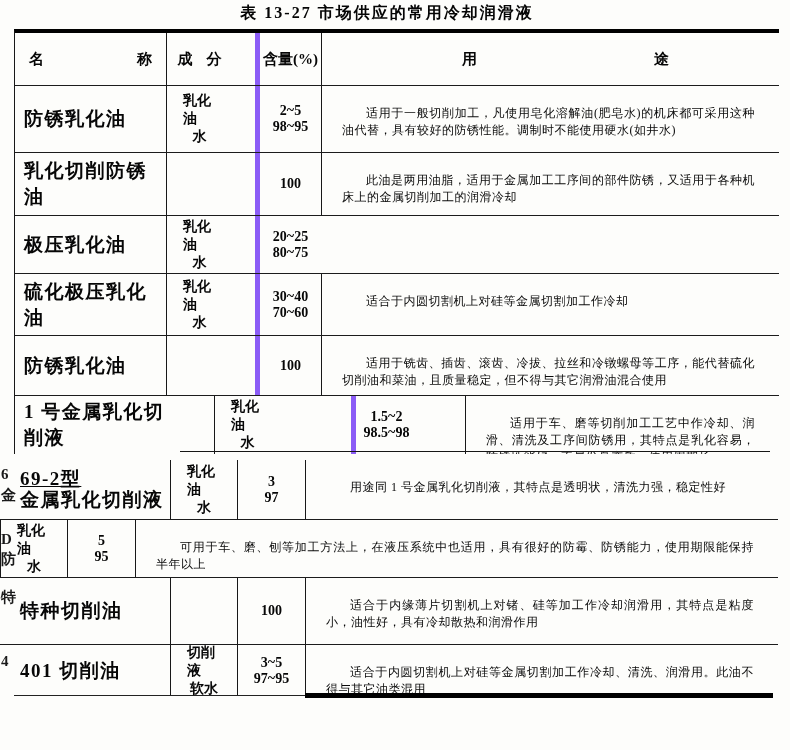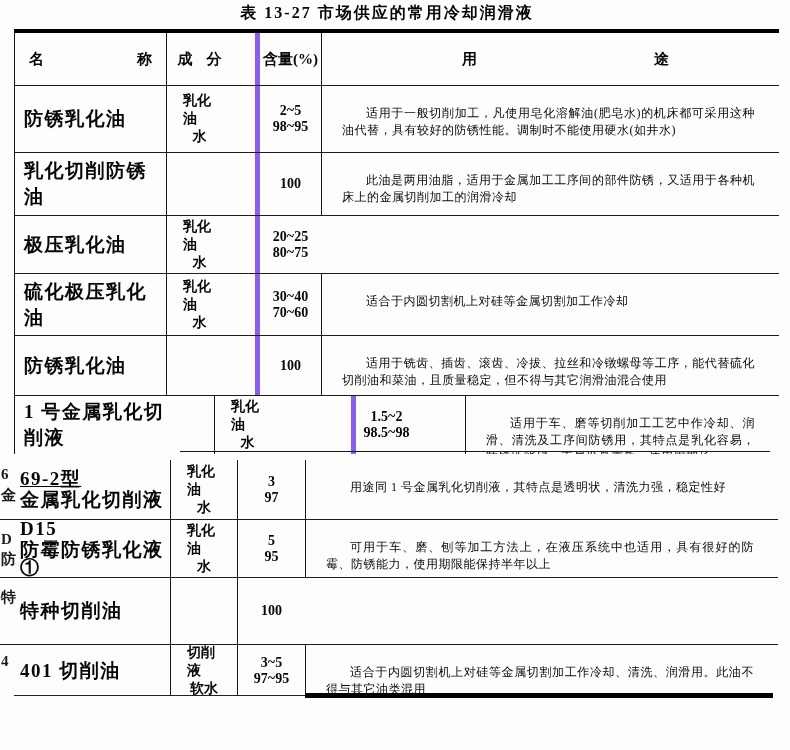--- a/index.html
+++ b/index.html
@@ -194,44 +194,41 @@
     <div class="cell c3 qty-cell">
       <span>3</span>
       <span>97</span>
     </div>
     <div class="cell c4 usage-cell">
       <p class="usage-text">用途同 1 号金属乳化切削液，其特点是透明状，清洗力强，稳定性好</p>
     </div>
   </div>
 
   <div class="t-row h58">
-    <div class="cell c1 name-cell">
-      <div class="name-stack">
-        <span>D15</span>
-        <span>防霉防锈乳化液①</span>
-      </div>
-    </div>
     <div class="cell c2 comp-cell">
       <span>乳化油</span>
       <span>水</span>
     </div>
     <div class="cell c3 qty-cell">
       <span>5</span>
       <span>95</span>
     </div>
     <div class="cell c4 usage-cell">
       <p class="usage-text">可用于车、磨、刨等加工方法上，在液压系统中也适用，具有很好的防霉、防锈能力，使用期限能保持半年以上</p>
     </div>
   </div>
 
   <div class="t-row h67">
     <div class="cell c1 name-cell">特种切削油</div>
     <div class="cell c2 comp-cell"></div>
     <div class="cell c3 qty-cell">
       <span>100</span>
+    </div>
+    <div class="cell c4 usage-cell">
+      <p class="usage-text">适合于内缘薄片切割机上对锗、硅等加工作冷却润滑用，其特点是粘度小，油性好，具有冷却散热和润滑作用</p>
     </div>
   </div>
 
   <div class="t-row h51 nb">
     <div class="cell c1 name-cell">401 切削油</div>
     <div class="cell c2 comp-cell">
       <span>切削液</span>
       <span>软水</span>
     </div>
     <div class="cell c3 qty-cell">

